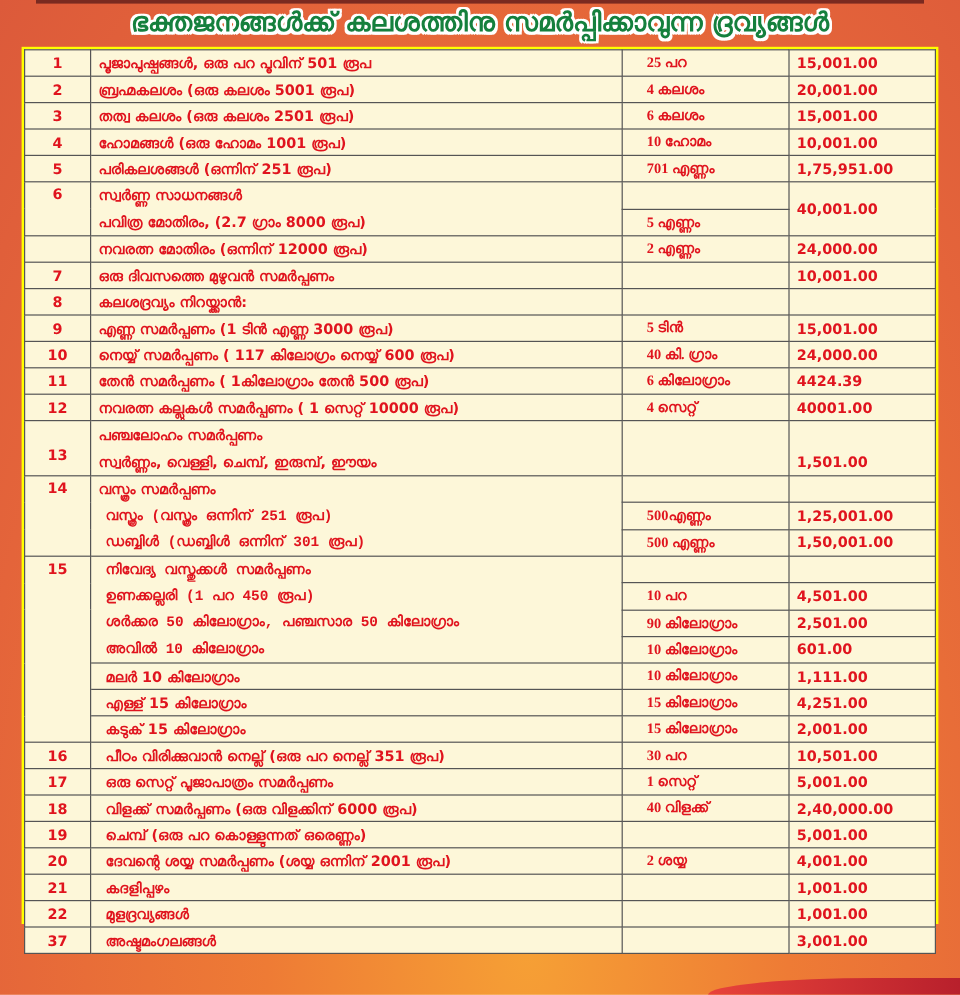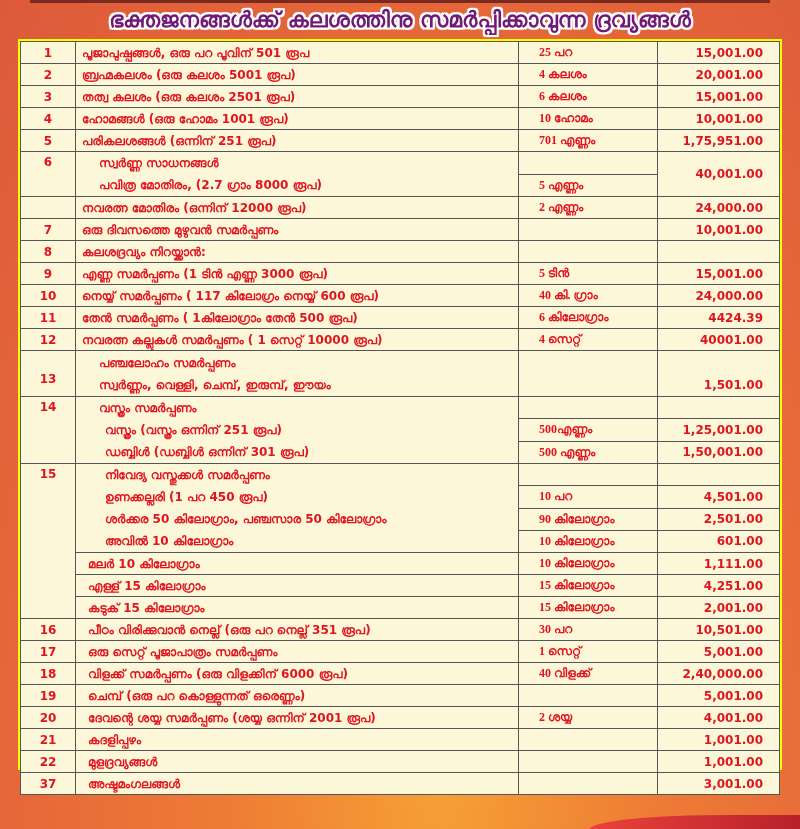--- a/index.html
+++ b/index.html
@@ -7,42 +7,42 @@
     width: 800px; height: 829px; overflow: hidden; position: relative;
     background: radial-gradient(ellipse at 55% 95%, #f6a035 0%, #ee7b35 35%, #e4643a 75%, #dc5a3a 100%);
     font-family: "DejaVu Sans", sans-serif;
   }
   .topbar {
     position: absolute; left: 30px; right: 30px; top: 0; height: 3px; background: #7a2a20;
   }
   .title {
     position: absolute; left: 0; right: 0; top: 3px; height: 34px;
     text-align: center; font-size: 22px; font-weight: bold; line-height: 34px;
-    color: #701a75;
+    color: #15803d;
     text-shadow: -2px -2px 0 #fff, 2px -2px 0 #fff, -2px 2px 0 #fff, 2px 2px 0 #fff,
                  0 -2px 0 #fff, 0 2px 0 #fff, -2px 0 0 #fff, 2px 0 0 #fff;
   }
   .frame {
     position: absolute; left: 18px; top: 39px; width: 764px; height: 731px;
     background: #ffff00; padding: 2px; box-sizing: border-box;
   }
   table {
     width: 100%; border-collapse: collapse; background: #fdf7d9; table-layout: fixed;
   }
   td {
     border: 1px solid #555; color: #e0141e; font-size: 12px; padding: 0 6px;
     font-weight: bold; vertical-align: middle; white-space: nowrap; overflow: hidden;
   }
   td.num { text-align: center; width: 42px; }
   td.desc { width: 430px; }
   td.qty { width: 112px; padding-left: 20px; font-family: Liberation Serif, serif; }
-  td.amt { text-align: right; padding-right: 16px; }
+  td.amt { padding-right: 16px; }
   tr { height: 22px; }
-  .sub { display: block; line-height: 22px; margin-left: 17px; }
-  .indent { padding-left: 6px; }
+  .sub { display: block; line-height: 22px; }
+  .indent { padding-left: 6px; font-family: Liberation Mono, monospace; }
   .bottom-swoosh {
     position: absolute; right: 0; bottom: 0; width: 210px; height: 14px;
     background: linear-gradient(90deg, #e8433a, #b8202c);
     border-top-left-radius: 140px 14px;
   }
 </style>
 </head>
 <body>
 
 <div class="topbar"></div>

